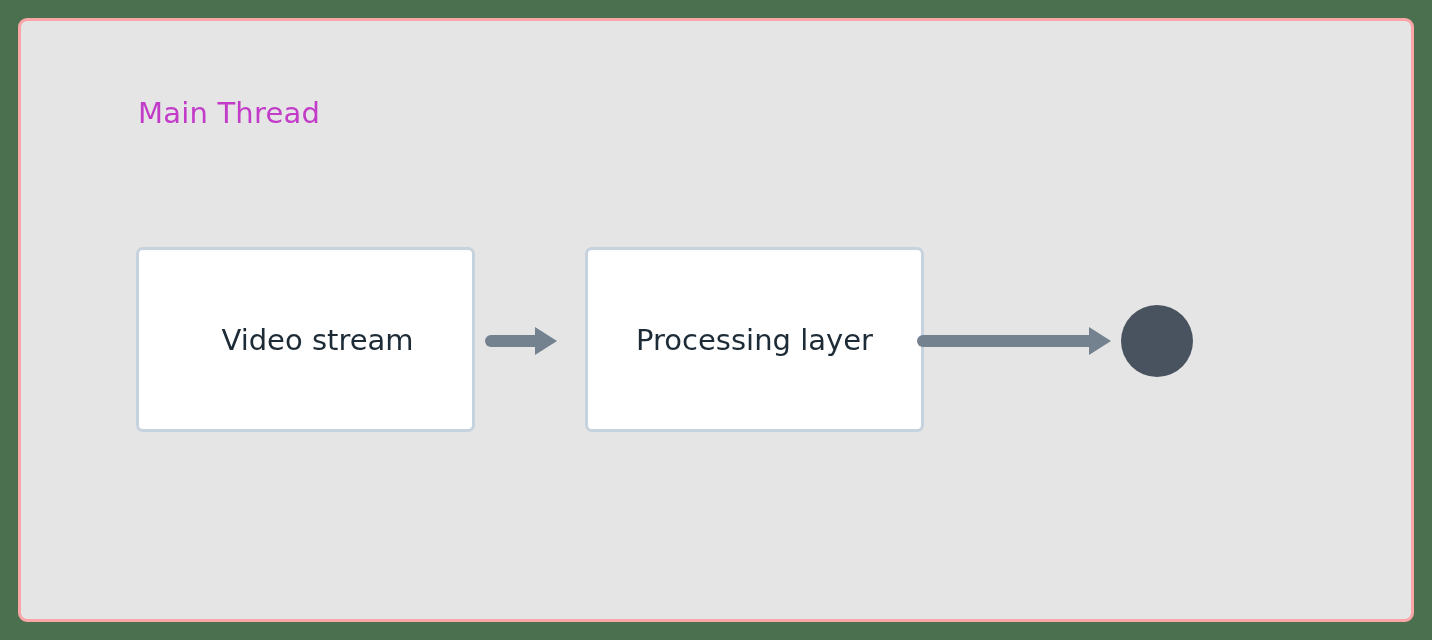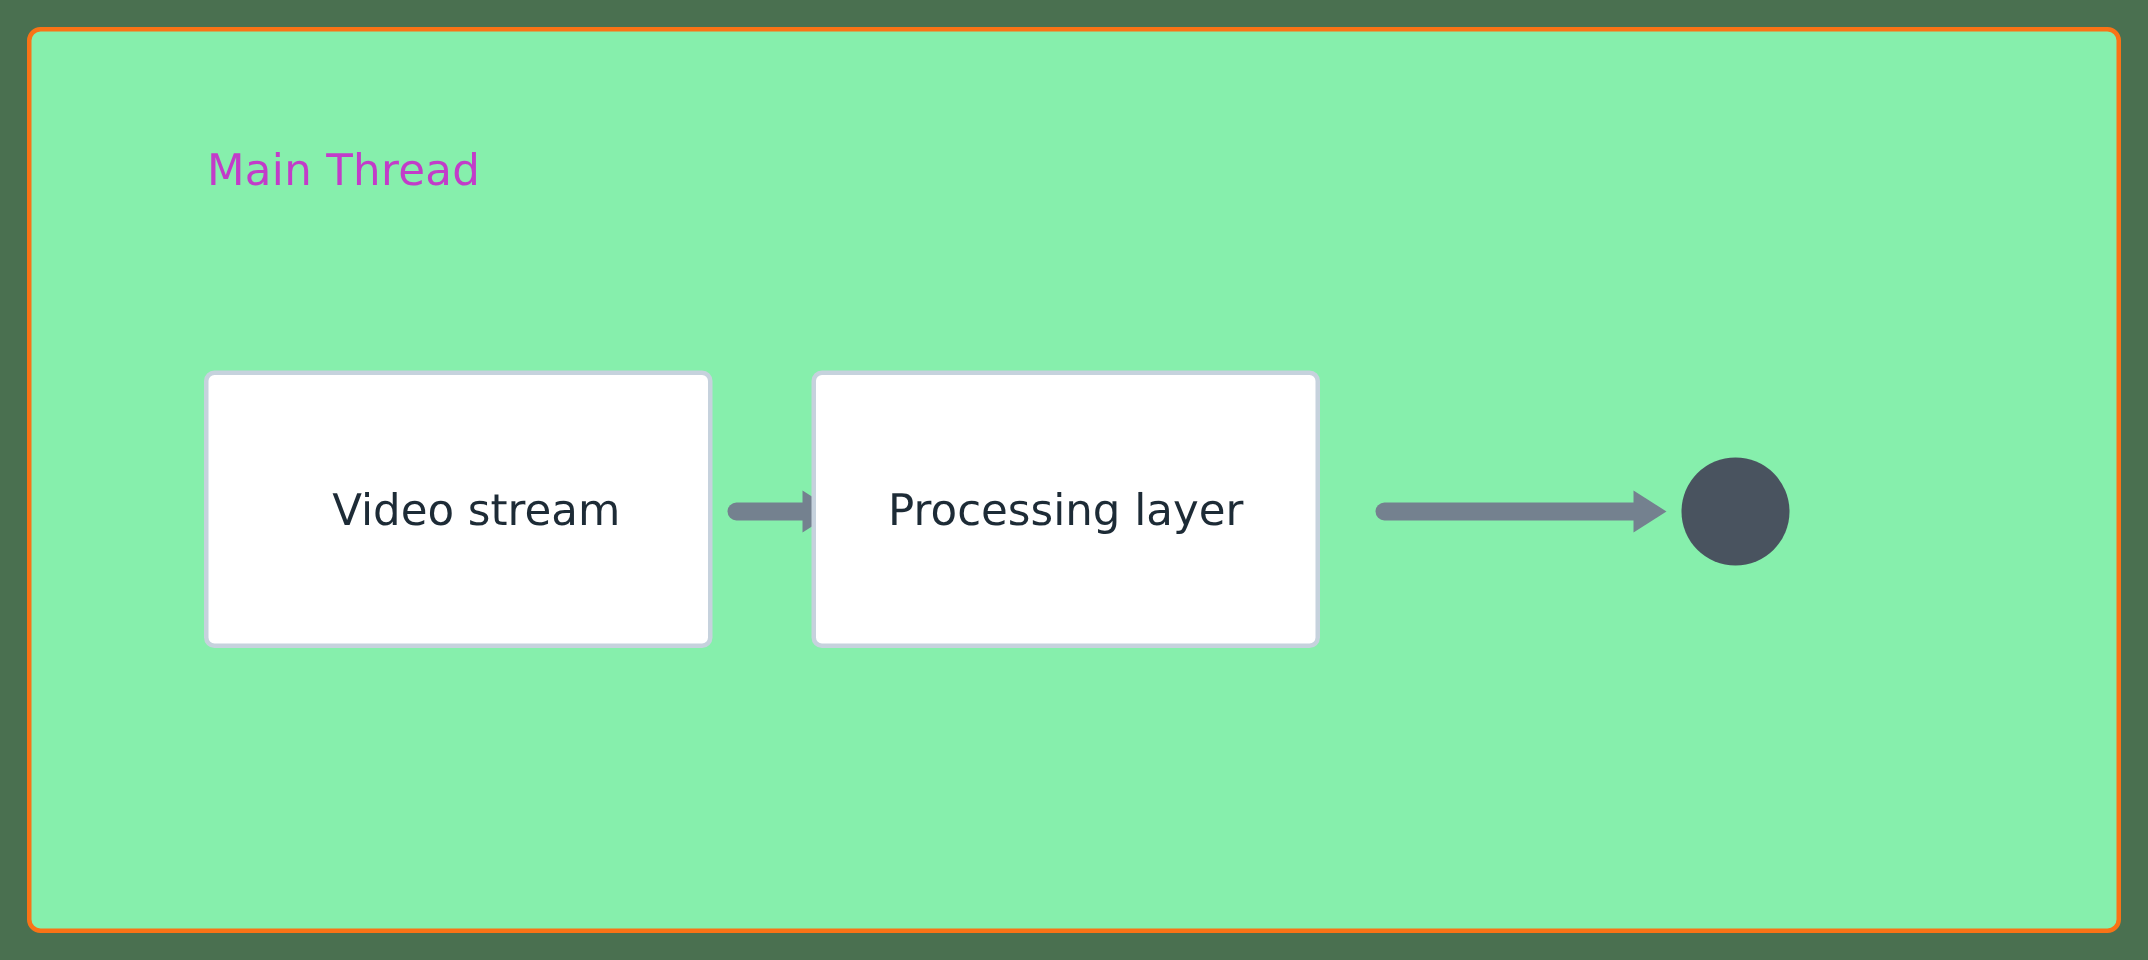--- a/index.html
+++ b/index.html
@@ -22,22 +22,22 @@
   }
 
   
   .panel {
     position: absolute;
     left: 18px;
     top: 18px;
     width: 1396px;
     height: 604px;
     box-sizing: border-box;
-    background: #86efac;
-    border: 3px solid #f97316;
+    background: #e5e5e5;
+    border: 3px solid #fca5a5;
     border-radius: 9px;
   }
 
   
   .lane-title {
     position: absolute;
     left: 117px;
     top: 75px;
     font-size: 29px;
     line-height: 34px;
@@ -65,21 +65,21 @@
   }
 
   #box-video {
     left: 115px;
     top: 226px;
     width: 339px;
     height: 185px;
     padding-left: 24px;
   }
   #box-processing {
-    left: 520px;
+    left: 564px;
     top: 226px;
     width: 339px;
     height: 185px;
   }
 
   
   .arrow {
     position: absolute;
     height: 12px;
   }

